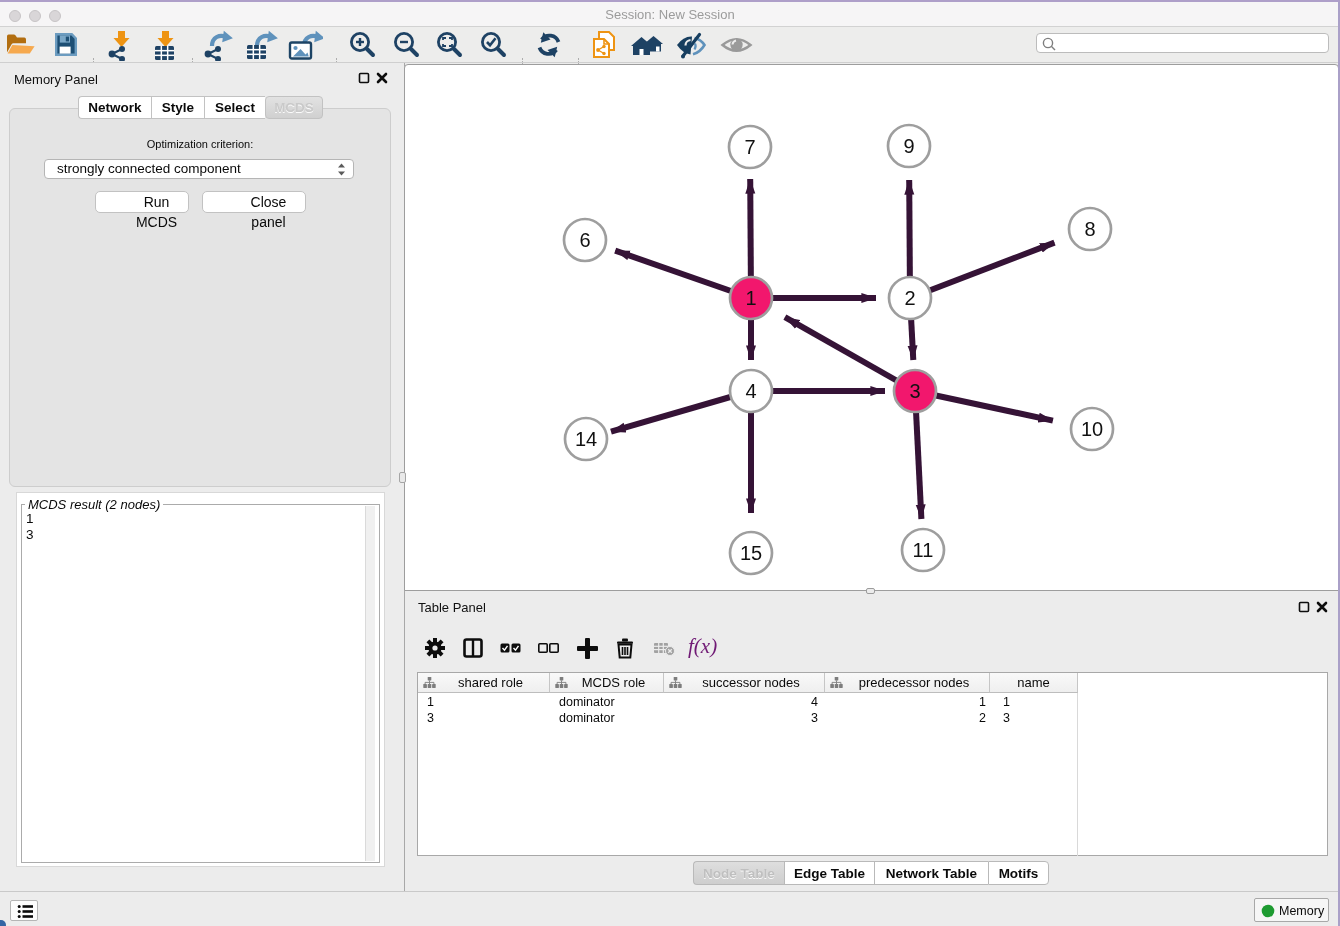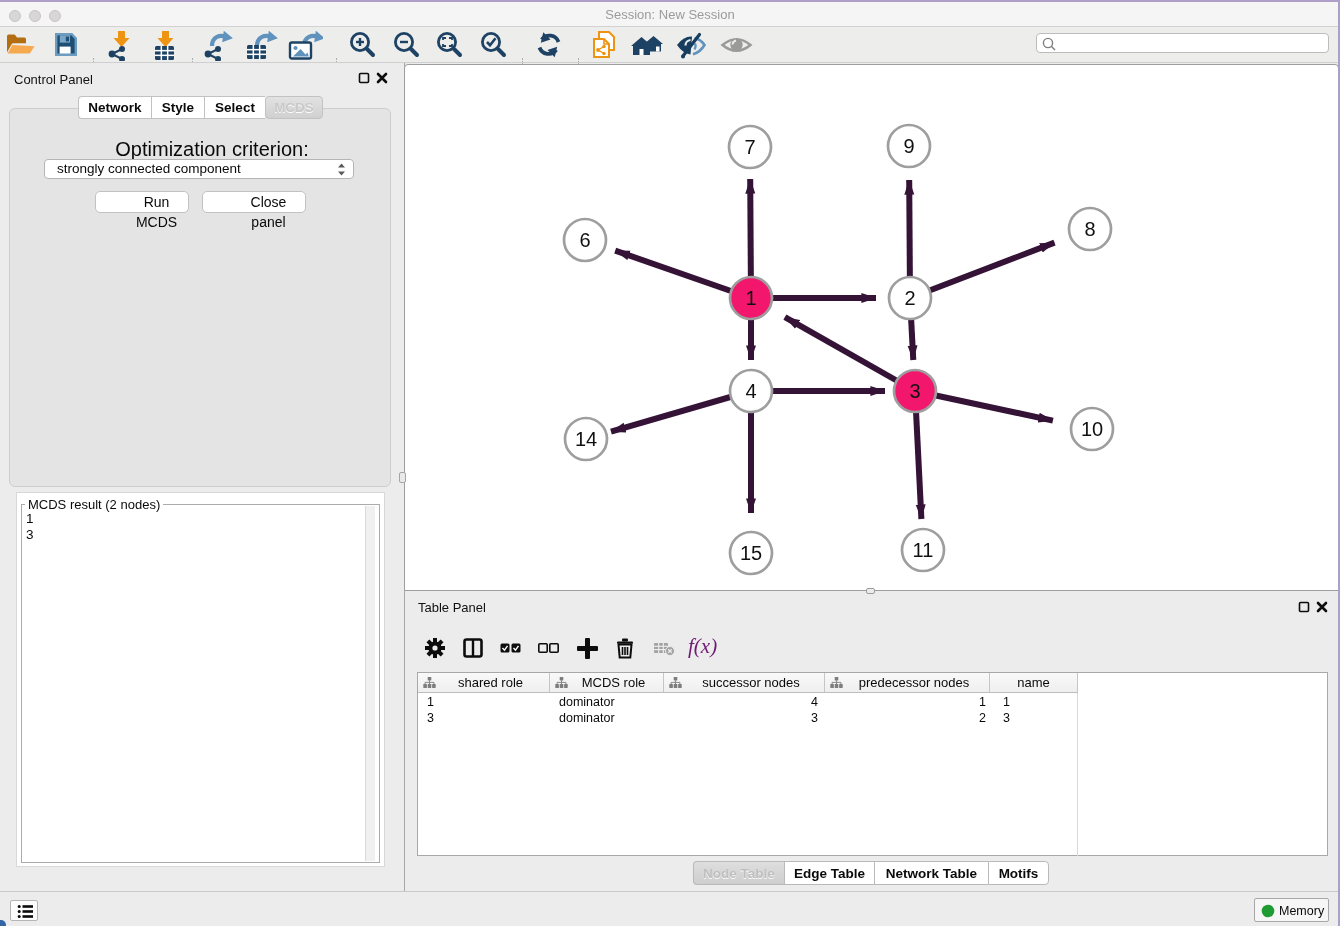--- a/index.html
+++ b/index.html
@@ -17,26 +17,26 @@
 .ticon { position:absolute; top:2px; }
 #search { position:absolute; left:1036px; top:6px; width:293px; height:20px; background:#fff; border:1px solid #bcbcbc; border-radius:4px; }
 
 #cpanel { left:0; top:63px; width:404px; height:828px; background:#ececec; }
 #cp-title { position:absolute; left:14px; top:9px; font-size:13px; color:#111; }
 #cp-box { position:absolute; left:9px; top:45px; width:382px; height:379px; background:#e4e4e4; border:1px solid #cdcdcd; border-radius:6px; }
 #cp-tabs { position:absolute; left:78px; top:33px; height:23px; display:flex; z-index:5; }
 .tab { height:23px; line-height:22px; text-align:center; font-weight:bold; font-size:13.5px; color:#0a0a0a; background:#fff; border:1px solid #c2c2c2; border-right:none; }
 .tab:first-child { border-radius:4px 0 0 4px; }
 .tab.sel { background:linear-gradient(#e2e2e2,#d0d0d0); color:#c9c9c9; text-shadow:0 1px 0 rgba(255,255,255,.9); border-radius:4px; border:1px solid #c2c2c2; }
-#opt-label { position:absolute; left:12px; top:75px; width:400px; text-align:center; font-size:20px; color:#0a0a0a; }
+#opt-label { position:absolute; left:0; top:75px; width:400px; text-align:center; font-size:11px; color:#0a0a0a; }
 #cp-select { position:absolute; left:44px; top:96px; width:310px; height:20px; background:#fff; border:1px solid #b5b5b5; border-radius:4px; font-size:13.5px; color:#0a0a0a; line-height:18px; padding-left:12px; }
 .btn { position:absolute; top:128px; height:22px; background:#fff; border:1px solid #c2c2c2; border-radius:5px; font-size:14px; color:#0a0a0a; text-align:center; line-height:20px;padding-left:29px; }
 #mcds-res { position:absolute; left:16px; top:429px; width:369px; height:375px; background:#fff; border:1px solid #d8d8d8; }
 #fieldset { position:absolute; left:4px; top:11px; right:4px; bottom:3px; border:1px solid #ababab; }
-#legend { position:absolute; left:3px; top:-8px; background:#fff; padding:0 3px; font-size:13px; color:#0a0a0a; }
+#legend { position:absolute; left:3px; top:-8px; background:#fff; padding:0 3px; font-size:13px; color:#0a0a0a;font-style:italic; }
 #res-text { position:absolute; left:4px; top:6px; font-size:13.5px; color:#0a0a0a; line-height:16px; }
 #res-scroll { position:absolute; right:4px; top:1px; width:10px; bottom:1px; background:#f0f0f0; border-left:1px solid #dadada; }
 #vsplit { left:404px; top:63px; width:1px; height:828px; background:#a8a8a8; }
 #vhandle { left:399px; top:472px; width:7px; height:11px; background:#e9e9e9; border:1px solid #a5a5a5; border-radius:2px; z-index:6; }
 
 #netwin { left:404px; top:64px; width:935px; height:527px; background:#fff; border:1px solid #9d9d9d; border-radius:4px 4px 0 0; }
 #nw-titlebar { position:absolute; left:0; top:0; width:100%; height:22px; background:linear-gradient(#f4f4f4,#d2d2d2); border-bottom:1px solid #9d9d9d; border-radius:4px 4px 0 0; }
 #nw-title { position:absolute; width:100%; text-align:center; top:4px; font-size:13px; color:#1a1a1a; }
 .tl { position:absolute; top:4.5px; width:13px; height:13px; border-radius:50%; }
 #bhandle { left:866px; top:588px; width:9px; height:6px; background:#ececec; border:1px solid #9c9c9c; border-radius:2px; z-index:6; }
@@ -198,21 +198,21 @@
         <circle cx="16.5" cy="15.8" r="6.2" fill="#9a9a9a"></circle>
         <path d="M12.5,15.5 A4.6,4.6 0 0 1 16,11.5" stroke="#ececec" stroke-width="2" fill="none"></path>
       </svg>
       <svg class="abs" style="left:1042px;top:10px;z-index:5" width="14" height="14" viewBox="0 0 14 14">
         <circle cx="6" cy="6" r="4.6" fill="none" stroke="#7e7e7e" stroke-width="1.4"></circle>
         <line x1="9.3" y1="9.3" x2="13" y2="13" stroke="#7e7e7e" stroke-width="1.4"></line>
       </svg>
   <div id="search"></div>
 </div>
 <div id="cpanel" class="abs">
-  <div id="cp-title">Control Panel</div>
+  <div id="cp-title">Memory Panel</div>
       <svg style="position:absolute;left:358px;top:9px" width="12" height="12" viewBox="0 0 12 12">
         <rect x="1.5" y="1.5" width="9" height="9" rx="1" fill="none" stroke="#0d0d0d" stroke-width="1.6"></rect>
       </svg>
       <svg style="position:absolute;left:376px;top:9px" width="12" height="12" viewBox="0 0 12 12">
         <path d="M2,2 L10,10 M10,2 L2,10" stroke="#0d0d0d" stroke-width="2.6" stroke-linecap="round"></path>
       </svg>
       <svg style="position:absolute;left:336px;top:100px;z-index:9" width="11" height="13" viewBox="0 0 11 13">
         <path d="M2,4.5 L5.5,0.5 L9,4.5 Z M2,8.5 L5.5,12.5 L9,8.5 Z" fill="#5a5a5a"></path>
       </svg>
   <div id="cp-box"></div>

